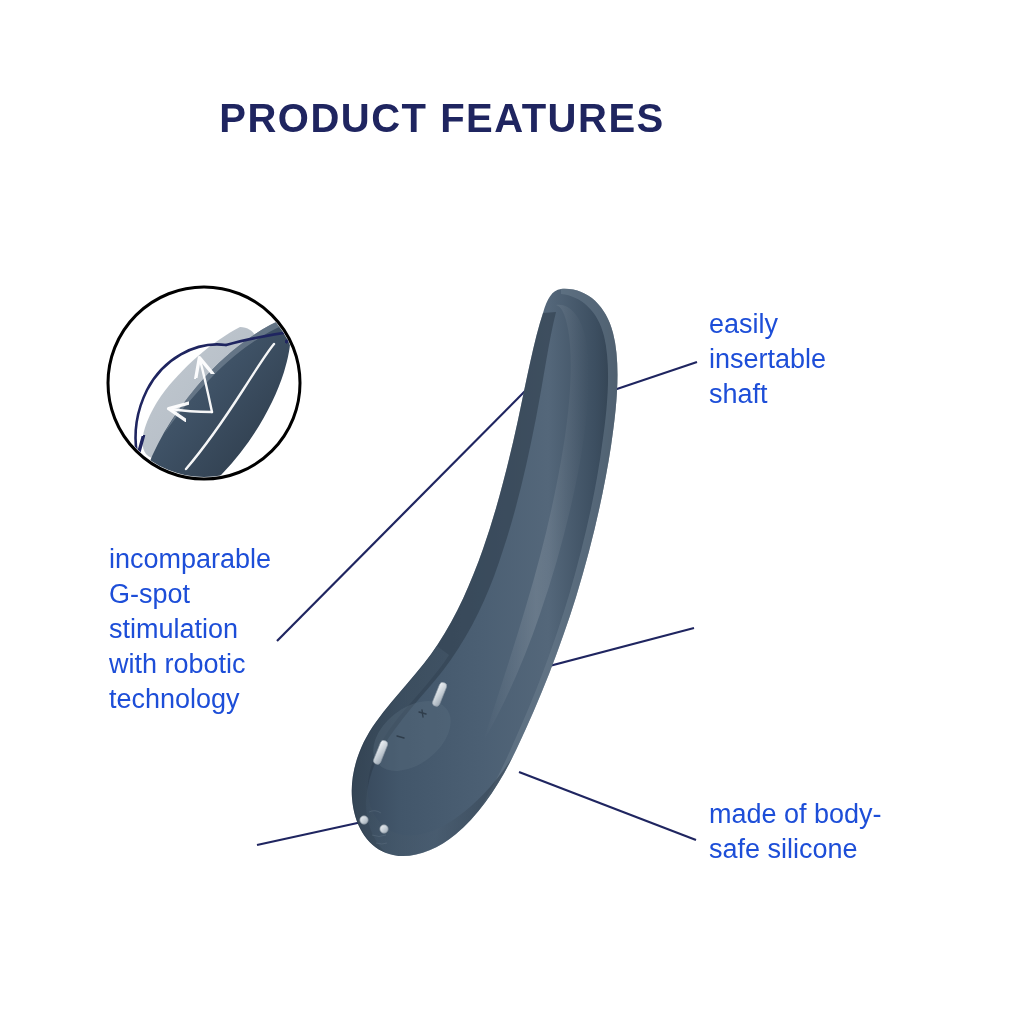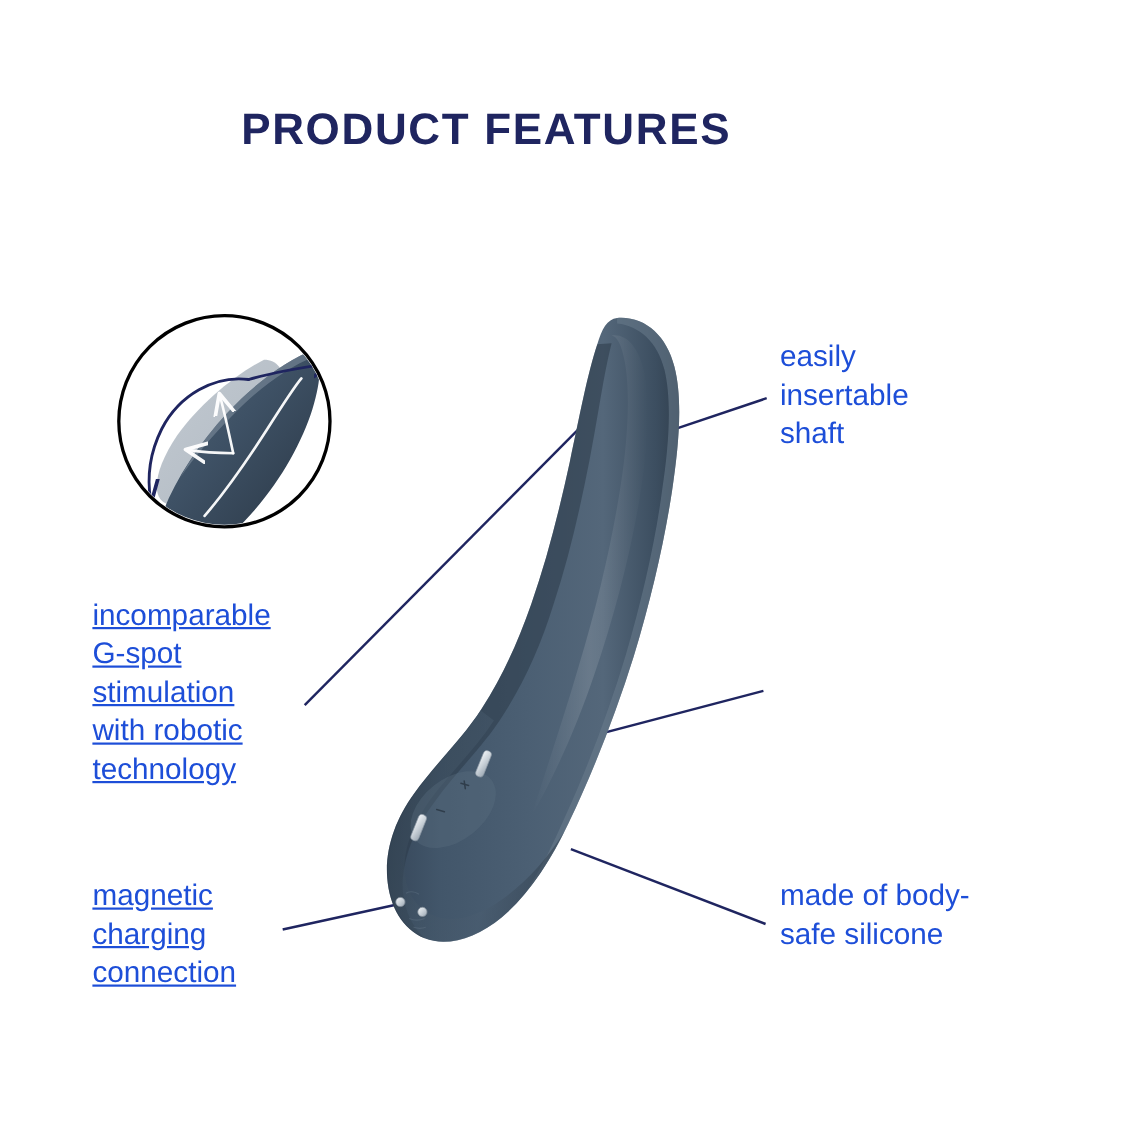--- a/index.html
+++ b/index.html
@@ -36,21 +36,21 @@
   
   .feature-text {
     position: absolute;
     color: #1d4ed8;
     font-size: 27px;
     line-height: 1.3;
     font-family: "Liberation Sans", sans-serif;
     white-space: pre-line;
     font-weight: normal;
   }
-  .feature-text.left  { left: 84px;  width: 250px; text-align: left; text-decoration: underline; }
+  .feature-text.left  { left: 109px;  width: 250px; text-align: left; }
   .feature-text.right { left: 709px; width: 280px; text-align: left; }
 
   #feat-gspot    { top: 542px; }
   #feat-magnetic { top: 797px; }
   #feat-shaft    { top: 307px; }
   #feat-switch   { top: 538px; }
   #feat-silicone { top: 797px; }
 
   
   #stage {
@@ -258,23 +258,20 @@
       </g>
     </g>
   </svg>
 
   <div class="feature-text left" id="feat-gspot">incomparable
 G-spot
 stimulation
 with robotic
 technology</div>
 
-  <div class="feature-text left" id="feat-magnetic">magnetic
-charging
-connection</div>
 
   <div class="feature-text right" id="feat-shaft">easily
 insertable
 shaft</div>
 
 
   <div class="feature-text right" id="feat-silicone">made of body-
 safe silicone</div>
 
 </div>

